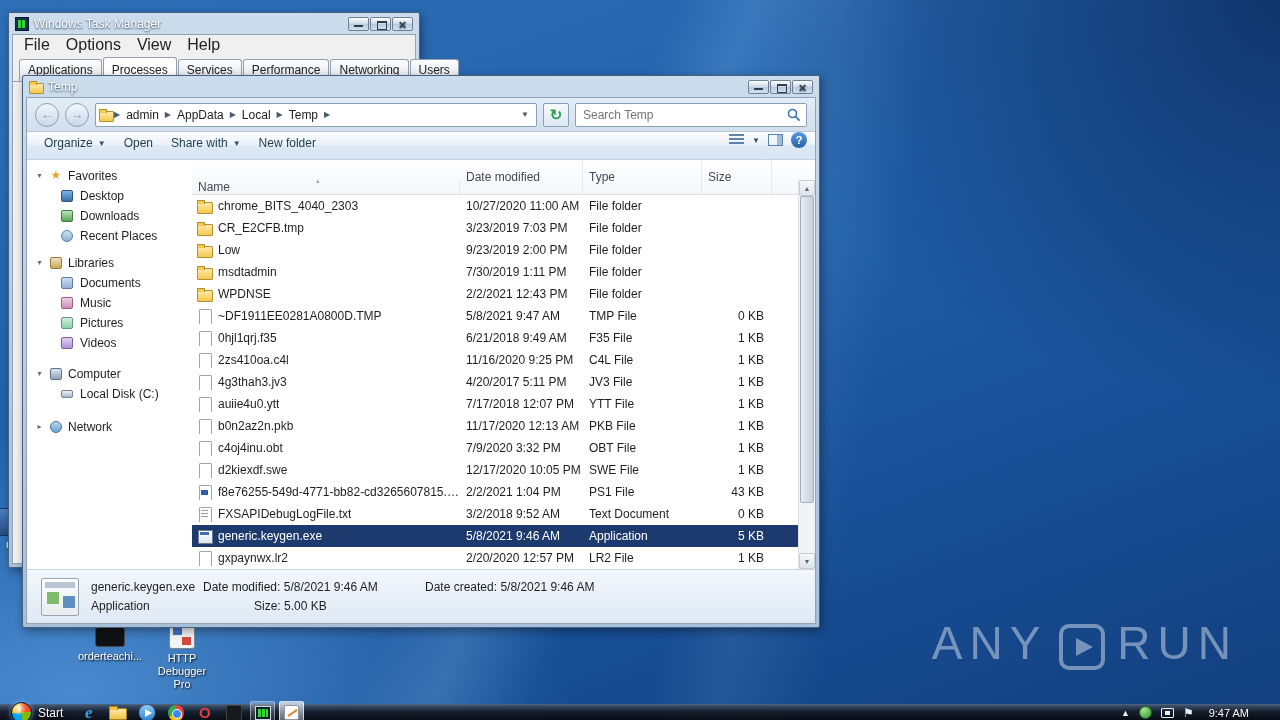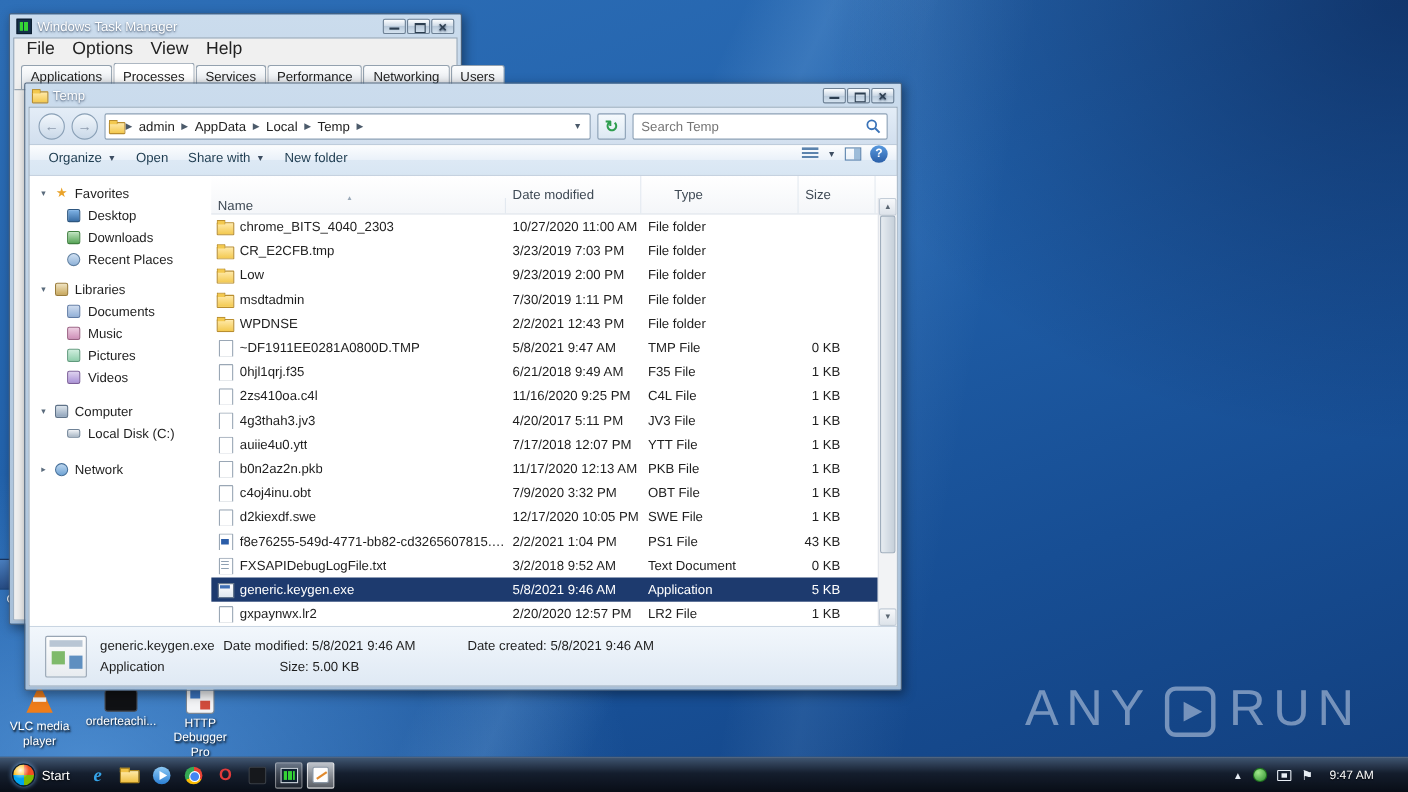--- a/index.html
+++ b/index.html
@@ -119,21 +119,21 @@
   .ic-computer::before{ background:linear-gradient(#dde5ed,#8fa3ba); border:1px solid #5f7288; }
   .ic-disk::before{ inset:3px 1px 3px 1px; background:linear-gradient(#eef1f5,#aab8c6); border:1px solid #6f8296; }
   .ic-network::before{ background:linear-gradient(#bcd6ef,#6fa3d4); border:1px solid #456f9a; border-radius:50%; }
 
   .listpane{ flex:1; min-width:0; display:flex; flex-direction:column; position:relative; }
   .colhdr{ flex:0 0 20px; display:flex; border-bottom:1px solid #dbe2ea; padding-right:17px;
     background:linear-gradient(#ffffff,#f4f6f9); font-size:12px; color:#3f4a55; }
   .ch{ border-right:1px solid #e3e9f0; display:flex; align-items:center; padding-left:6px; position:relative; }
   .ch-name{ flex:0 0 268px;margin-top:20px; }
   .ch-date{ flex:0 0 123px; }
-  .ch-type{ flex:0 0 119px;margin-left:24px; }
+  .ch-type{ flex:0 0 119px; }
   .ch-size{ flex:0 0 70px; padding-right:8px; }
   .ch-rest{ flex:1; border-right:none; }
   .sortmark{ position:absolute; top:-2px; left:46%; font-size:6px; color:#9aa9b8; }
 
   .rows{ flex:1; overflow:hidden; padding-right:17px; }
   .frow{ display:flex; height:22px; align-items:center; font-size:12px; color:#1e1e1e; }
   .frow.selected{ background:#1d3a6e; color:#fff; }
   .c-name{ flex:0 0 268px; display:flex; align-items:center; gap:6px; padding-left:5px; overflow:hidden; white-space:nowrap; }
   .c-name .txt{ overflow:hidden; text-overflow:ellipsis; }
   .c-date{ flex:0 0 123px; padding-left:6px; white-space:nowrap; }
@@ -168,21 +168,21 @@
     background:linear-gradient(#fdfdfd,#e8ecf0); position:relative; flex:0 0 38px; }
   .bigicon::before{ content:""; position:absolute; left:3px; right:3px; top:3px; height:6px; background:#b9c6d4; }
   .bigicon::after{ content:""; position:absolute; left:5px; top:13px; width:12px; height:12px; background:#7fba6a; box-shadow:16px 4px 0 #5f8fc0; }
   .d-text{ display:flex; flex-direction:column; gap:5px; }
   .d-line{ display:flex; align-items:center; }
   .d-f1{ width:112px; }
   .d-f2{ width:222px; }
   .d-f3{ width:163px; }
 
   
-  .taskbar{ position:absolute; left:0; right:0; bottom:0; height:32px; z-index:10; display:flex; align-items:center;
+  .taskbar{ position:absolute; left:0; right:0; bottom:0; height:16px; z-index:10; display:flex; align-items:center;
     background:linear-gradient(rgba(64,84,110,.96), rgba(20,28,42,.97) 45%, rgba(8,12,20,.98));
     border-top:1px solid rgba(135,165,205,.55); padding:0 2px; }
   .startbtn{ display:flex; align-items:center; gap:6px; padding:0 9px; height:100%; }
   .orb{ width:21px; height:21px; border-radius:50%; border:1px solid #0a1a2a;
     background:
       radial-gradient(circle at 35% 28%, rgba(255,255,255,.95), rgba(255,255,255,0) 42%),
       conic-gradient(#f25022 0 25%, #7fba00 0 50%, #00a4ef 0 75%, #ffb900 0 100%);
     box-shadow:0 0 5px rgba(130,190,255,.8); }
   .start-label{ color:#fff; font-size:12px; text-shadow:0 1px 2px #000; }
   .tbicons{ display:flex; align-items:center; gap:4px; margin-left:4px; }
@@ -231,24 +231,20 @@
     <span class="wm-logo">
         <i></i>
       </span>
     <span>RUN</span>
   </div>
 
   <div class="dicon" style="left:-14px;top:506px;width:48px">
     <span class="di-img di-c"></span>
     <span class="di-label">C</span>
   </div>
-  <div class="dicon" style="left:0px;top:620px">
-    <span class="di-img di-vlc"></span>
-    <span class="di-label">VLC media player</span>
-  </div>
   <div class="dicon" style="left:74px;top:620px">
     <span class="di-img di-black"></span>
     <span class="di-label">orderteachi...</span>
   </div>
   <div class="dicon" style="left:150px;top:620px;width:64px">
     <span class="di-img di-http"></span>
     <span class="di-label">HTTP Debugger Pro</span>
   </div>
 
   <div class="win taskmgr">

